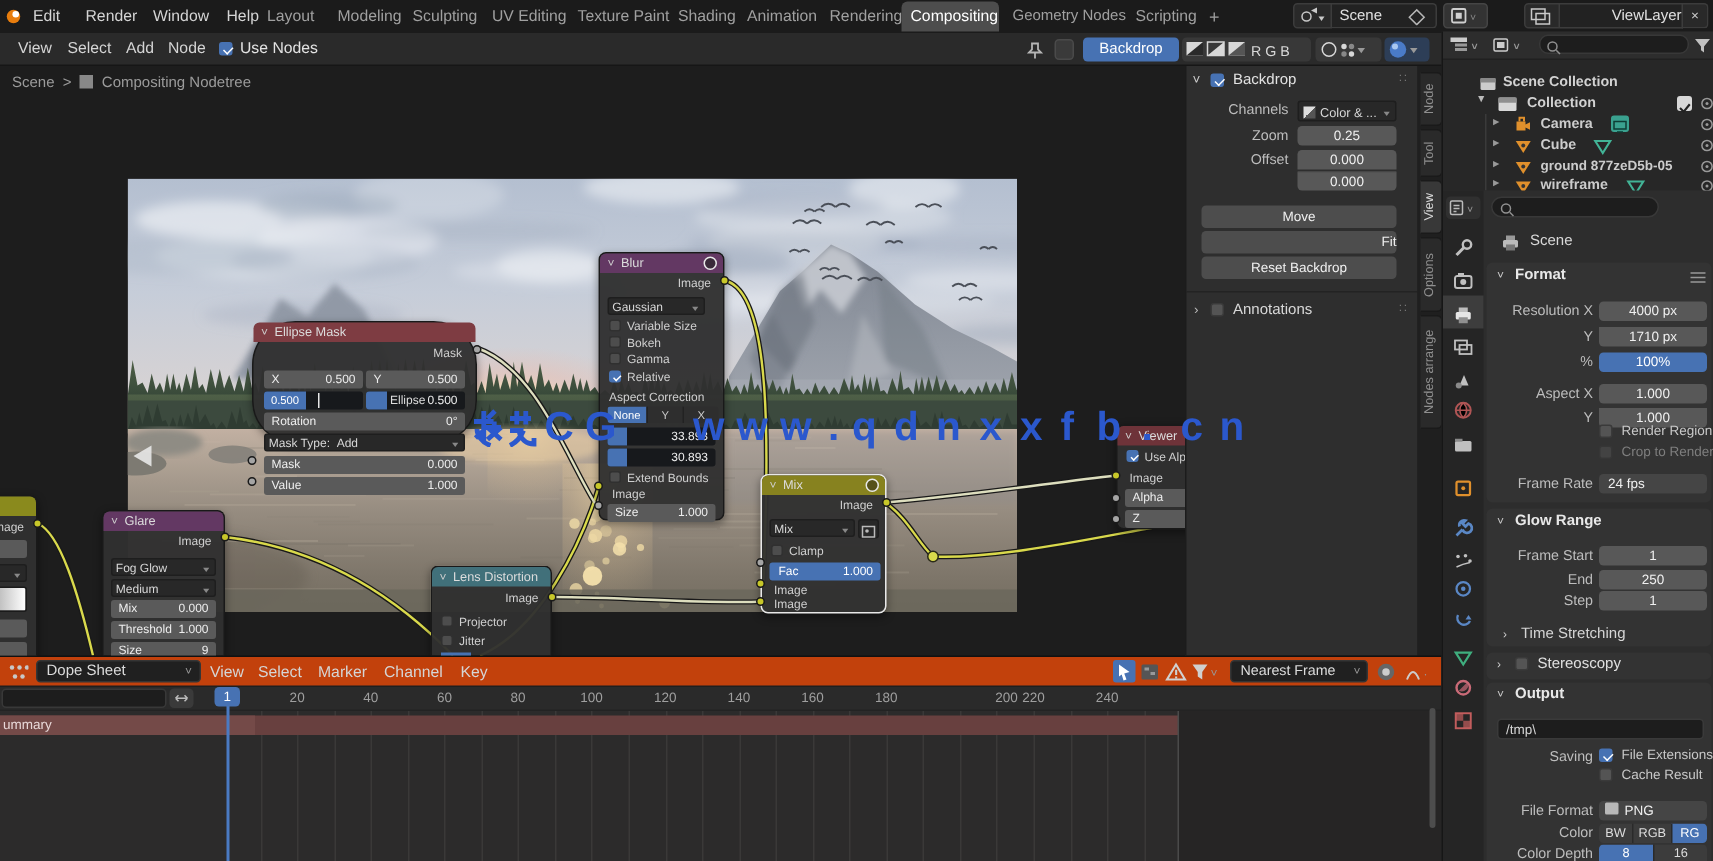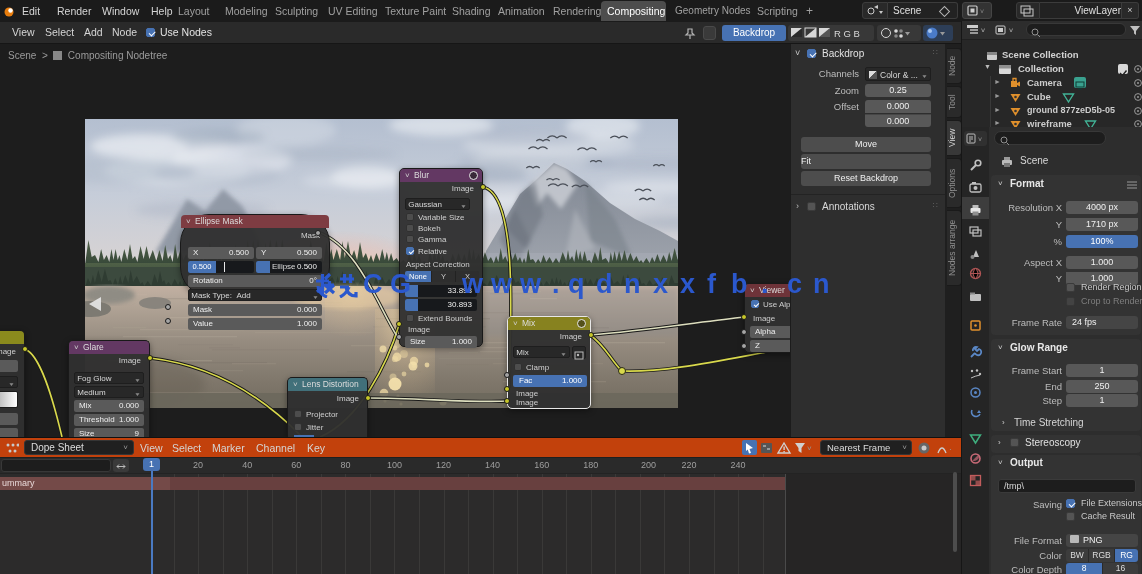--- a/index.html
+++ b/index.html
@@ -354,21 +354,21 @@
       <div class="nhdr" style="background:#633863;">Glare</div>
       <div class="nlbl" style="right:8px;top:15px;">Image</div>
       <div class="ndrop" style="left:5px;right:5px;top:31px;">&nbsp;Fog Glow</div>
       <div class="ndrop" style="left:5px;right:5px;top:45px;">&nbsp;Medium</div>
       <div class="nrow" style="left:5px;right:5px;top:59px;"><span style="margin-left:5px;">Mix</span><span style="float:right;margin-right:5px;">0.000</span></div>
       <div class="nrow" style="left:5px;right:5px;top:73px;"><span style="margin-left:5px;">Threshold</span><span style="float:right;margin-right:5px;">1.000</span></div>
       <div class="nrow" style="left:5px;right:5px;top:87px;"><span style="margin-left:5px;">Size</span><span style="float:right;margin-right:5px;">9</span></div>
     </div>
     <div class="sock" style="left:147px;top:311px;"></div>
 
-    <div class="node" style="left:180px;top:170px;width:150px;height:82px;border-radius:29px;">
+    <div class="node" style="left:168px;top:170px;width:150px;height:82px;border-radius:29px;">
       <div class="nhdr" style="background:#7e3c42;">Ellipse Mask</div>
       <div class="nlbl" style="right:9px;top:16px;">Mask</div>
       <div class="nrow" style="left:7px;top:32px;width:66px;"><span style="margin-left:5px;">X</span><span style="float:right;margin-right:5px;">0.500</span></div>
       <div class="nrow" style="left:75px;top:32px;width:66px;"><span style="margin-left:5px;">Y</span><span style="float:right;margin-right:5px;">0.500</span></div>
       <div class="abs" style="left:7px;top:46px;width:66px;height:12px;background:#17191c;border-radius:2px;">
         <div class="abs" style="left:0;top:0;width:28px;height:12px;background:#4772b3;border-radius:2px 0 0 2px;color:#fff;font-size:7.5px;line-height:12px;text-align:center;">0.500</div>
         <div class="abs" style="left:36px;top:1px;width:1px;height:10px;background:#e8e8e8;"></div>
       </div>
       <div class="nrow" style="left:75px;top:46px;width:66px;background:#17191c;">
         <div class="abs" style="left:0;top:0;width:14px;height:12px;background:#4772b3;border-radius:2px 0 0 2px;"></div>
@@ -470,21 +470,21 @@
       <div class="abs" style="left:31px;top:4px;color:#e2e2e2;font-size:10px;">Backdrop</div>
       <div class="abs" style="right:6px;top:3px;color:#777;font-size:8px;letter-spacing:1px;">::</div>
       <div class="lbl" style="left:0;top:24px;width:68px;">Channels</div>
       <div class="ndrop" style="left:74px;top:23px;width:66px;height:14px;line-height:14px;font-size:8.5px;"><span style="display:inline-block;width:8px;height:8px;background:linear-gradient(135deg,#ddd 50%,#555 50%);margin:0 3px 0 3px;vertical-align:-1px;"></span>Color &amp; ...</div>
       <div class="lbl" style="left:0;top:41px;width:68px;">Zoom</div>
       <div class="fld" style="left:74px;top:40px;width:66px;height:13px;text-align:center;">0.25</div>
       <div class="lbl" style="left:0;top:57px;width:68px;">Offset</div>
       <div class="fld" style="left:74px;top:56px;width:66px;height:13px;text-align:center;border-radius:3px 3px 0 0;">0.000</div>
       <div class="fld" style="left:74px;top:70px;width:66px;height:13px;text-align:center;border-radius:0 0 3px 3px;border-top:1px solid #464646;">0.000</div>
       <div class="fld" style="left:10px;top:93px;width:130px;height:15px;line-height:15px;text-align:center;background:#4d4d4d;">Move</div>
-      <div class="fld" style="left:10px;top:110px;width:130px;height:15px;line-height:15px;text-align:left;background:#4d4d4d;">Fit</div>
+      <div class="fld" style="left:10px;top:110px;width:130px;height:15px;line-height:15px;text-align:right;background:#4d4d4d;">Fit</div>
       <div class="fld" style="left:10px;top:127px;width:130px;height:15px;line-height:15px;text-align:center;background:#4d4d4d;">Reset Backdrop</div>
       <div class="abs" style="left:0;top:150px;width:155px;height:1px;background:#232323;"></div>
       <div class="abs" style="left:5px;top:157px;color:#bbb;font-size:9px;">›</div>
       <div class="cbx" style="left:16px;top:158px;"></div>
       <div class="abs" style="left:31px;top:157px;color:#d8d8d8;font-size:10px;">Annotations</div>
       <div class="abs" style="right:6px;top:156px;color:#777;font-size:8px;letter-spacing:1px;">::</div>
     </div>
 
     <div id="tabstrip" class="abs" style="left:945px;top:0;width:18px;height:393px;background:#1f1f1f;">
       <div class="vtab" style="top:4px;height:36px;">Node</div>
@@ -579,21 +579,21 @@
     <div id="rlabels">
         <div class="abs" style="left:186.1px;top:22px;width:24px;text-align:center;color:#9f9f9f;font-size:9px;">20</div>
         <div class="abs" style="left:235.2px;top:22px;width:24px;text-align:center;color:#9f9f9f;font-size:9px;">40</div>
         <div class="abs" style="left:284.3px;top:22px;width:24px;text-align:center;color:#9f9f9f;font-size:9px;">60</div>
         <div class="abs" style="left:333.4px;top:22px;width:24px;text-align:center;color:#9f9f9f;font-size:9px;">80</div>
         <div class="abs" style="left:382.4px;top:22px;width:24px;text-align:center;color:#9f9f9f;font-size:9px;">100</div>
         <div class="abs" style="left:431.5px;top:22px;width:24px;text-align:center;color:#9f9f9f;font-size:9px;">120</div>
         <div class="abs" style="left:480.6px;top:22px;width:24px;text-align:center;color:#9f9f9f;font-size:9px;">140</div>
         <div class="abs" style="left:529.7px;top:22px;width:24px;text-align:center;color:#9f9f9f;font-size:9px;">160</div>
         <div class="abs" style="left:578.8px;top:22px;width:24px;text-align:center;color:#9f9f9f;font-size:9px;">180</div>
-        <div class="abs" style="left:632px;top:22px;width:24px;text-align:right;color:#9f9f9f;font-size:9px;">200</div>
+        <div class="abs" style="left:659px;top:22px;width:24px;text-align:center;color:#9f9f9f;font-size:9px;">200</div>
         <div class="abs" style="left:677.0px;top:22px;width:24px;text-align:center;color:#9f9f9f;font-size:9px;">220</div>
         <div class="abs" style="left:726.1px;top:22px;width:24px;text-align:center;color:#9f9f9f;font-size:9px;">240</div>
       </div>
 
     <div class="abs" style="left:0;top:39px;width:786px;height:13px;background:#68403f;"></div>
     <div class="abs" style="left:0;top:39px;width:170px;height:13px;background:#744a48;color:#e8d8d8;font-size:9px;line-height:13px;padding-left:2px;">ummary</div>
     <div class="abs" style="left:785px;top:36px;width:1px;height:100px;background:#4a4a4a;"></div>
 
     <div class="abs" style="left:151px;top:20px;width:1.5px;height:116px;background:#4a7ac2;"></div>
     <div class="abs" style="left:143px;top:20px;width:17px;height:13px;background:#4772b3;border-radius:3px;color:#fff;font-size:9px;text-align:center;line-height:13px;">1</div>

